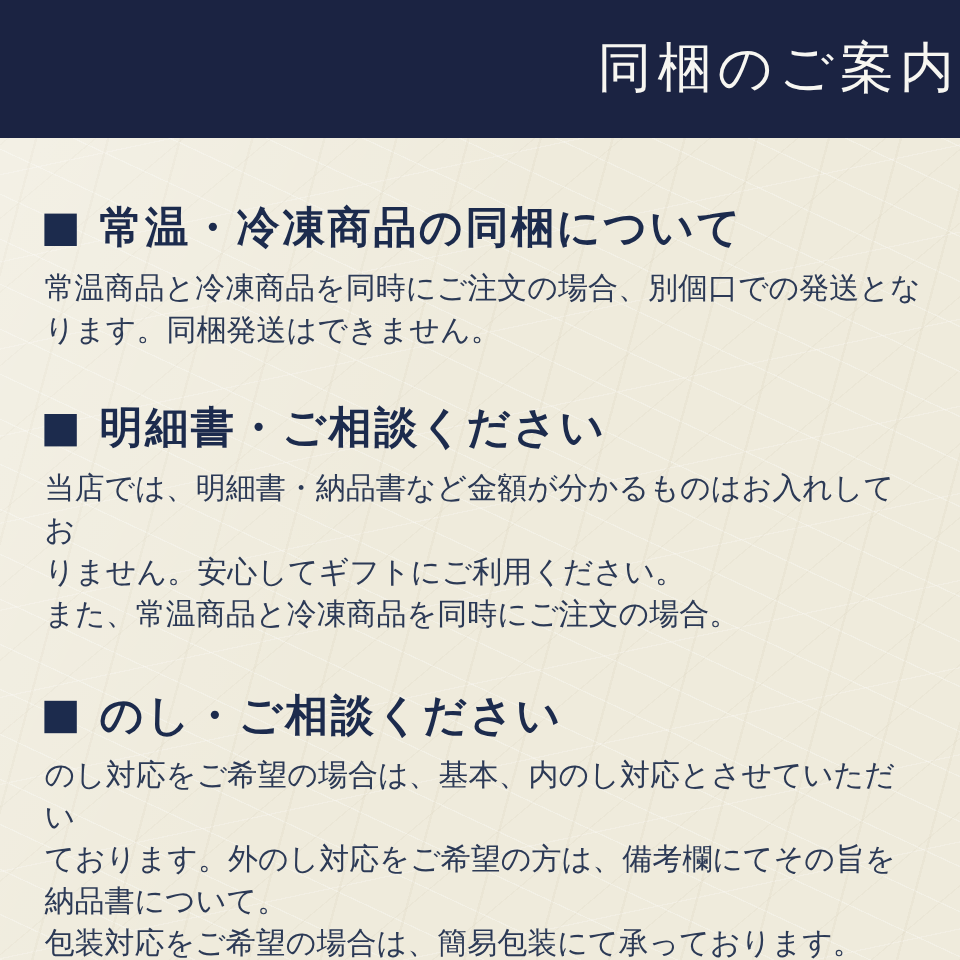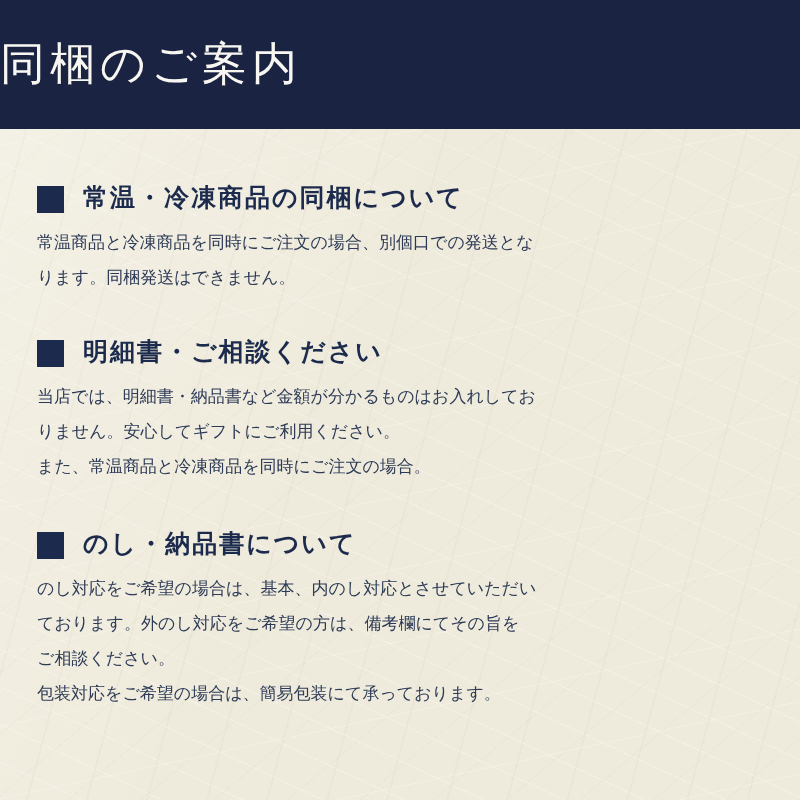--- a/index.html
+++ b/index.html
@@ -19,59 +19,59 @@
     font-family:"Liberation Serif","DejaVu Serif",serif;
     background-color:var(--paper-bg);
     background-image:
       linear-gradient(115deg, rgba(255,255,255,.30), rgba(255,255,255,0) 45%),
       repeating-linear-gradient(105deg, rgba(219,211,189,.22) 0 2px, rgba(0,0,0,0) 2px 58px),
       repeating-linear-gradient(25deg, rgba(255,255,255,.28) 0 1px, rgba(0,0,0,0) 1px 34px),
       repeating-linear-gradient(-40deg, rgba(212,204,182,.16) 0 1px, rgba(0,0,0,0) 1px 47px),
       repeating-linear-gradient(168deg, rgba(255,255,255,.22) 0 1px, rgba(0,0,0,0) 1px 71px);
   }
   .banner{
-    width:100%;height:129px;
+    width:100%;height:115px;
     background:var(--header-bg);
-    display:flex;align-items:center;justify-content:flex-start;
+    display:flex;align-items:center;justify-content:flex-end;
   }
   .banner h1{
     margin:0;
     color:var(--header-text);
     font-size:45px;
     font-weight:500;
     letter-spacing:5px;
     line-height:1;
   }
   .content{
     padding:55px 30px 0 37px;
   }
   .sec{margin:0;}
   .sec + .sec.gap2{margin-top:43px;}
   .sec + .sec.gap3{margin-top:46px;}
   .sec-heading{
     display:flex;
     align-items:center;
     margin:0;
     color:var(--heading-text);
-    font-size:25px;
+    font-size:36px;
     font-weight:700;
     letter-spacing:2px;
     line-height:1.15;
   }
   .bullet{
     flex:none;
     width:27px;height:27px;
     margin-right:19px;
     margin-top:2px;
     background:var(--bullet);
   }
   .body-text{
     margin:12px 0 0 0;
     color:var(--body-text);
-    font-size:17px;
+    font-size:25px;
     line-height:35px;
     letter-spacing:0px;
     white-space:pre-line;
   }
   .body-text.cont{margin-top:0;}
 </style>
 </head>
 <body>
 
 <div class="page">
@@ -97,23 +97,23 @@
         <span>明細書・ご相談ください</span>
       </h2>
       <p class="body-text">当店では、明細書・納品書など金額が分かるものはお入れしてお
 りません。安心してギフトにご利用ください。</p>
       <p class="body-text cont">また、常温商品と冷凍商品を同時にご注文の場合。</p>
     </section>
 
     <section class="sec gap3">
       <h2 class="sec-heading">
         <span class="bullet"></span>
-        <span>のし・納品書について</span>
+        <span>のし・ご相談ください</span>
       </h2>
       <p class="body-text">のし対応をご希望の場合は、基本、内のし対応とさせていただい
 ております。外のし対応をご希望の方は、備考欄にてその旨を
-ご相談ください。</p>
+納品書について。</p>
       <p class="body-text cont">包装対応をご希望の場合は、簡易包装にて承っております。</p>
 
     </section>
 
   </main>
 </div>
 
 </body></html>

